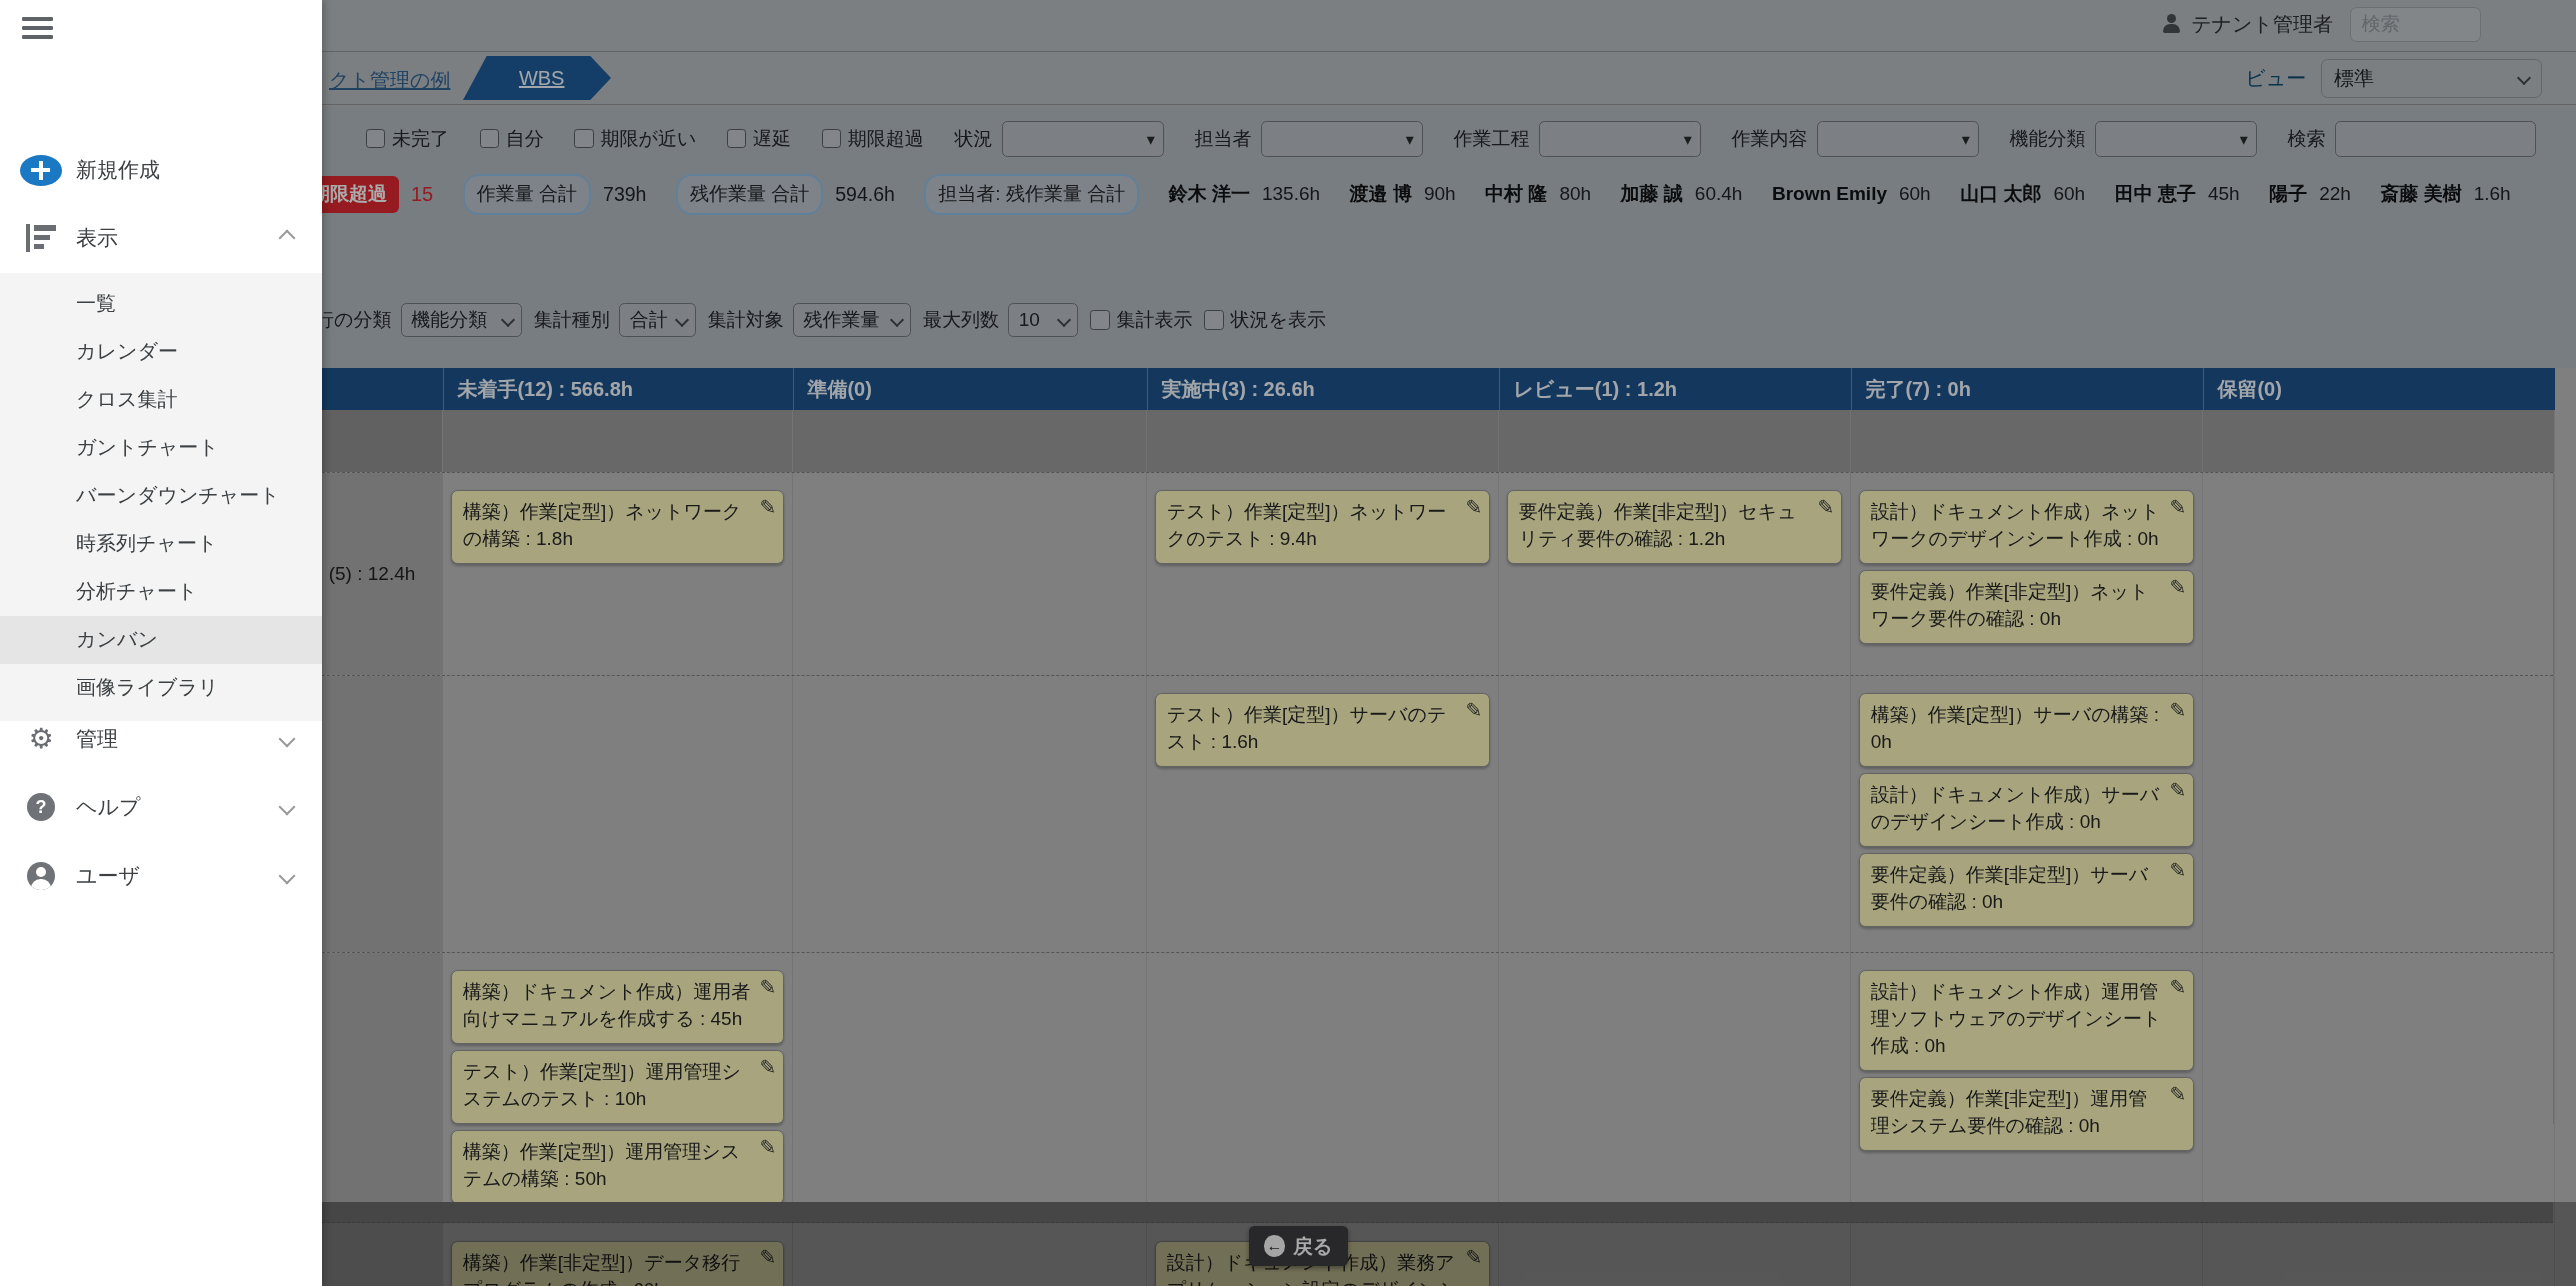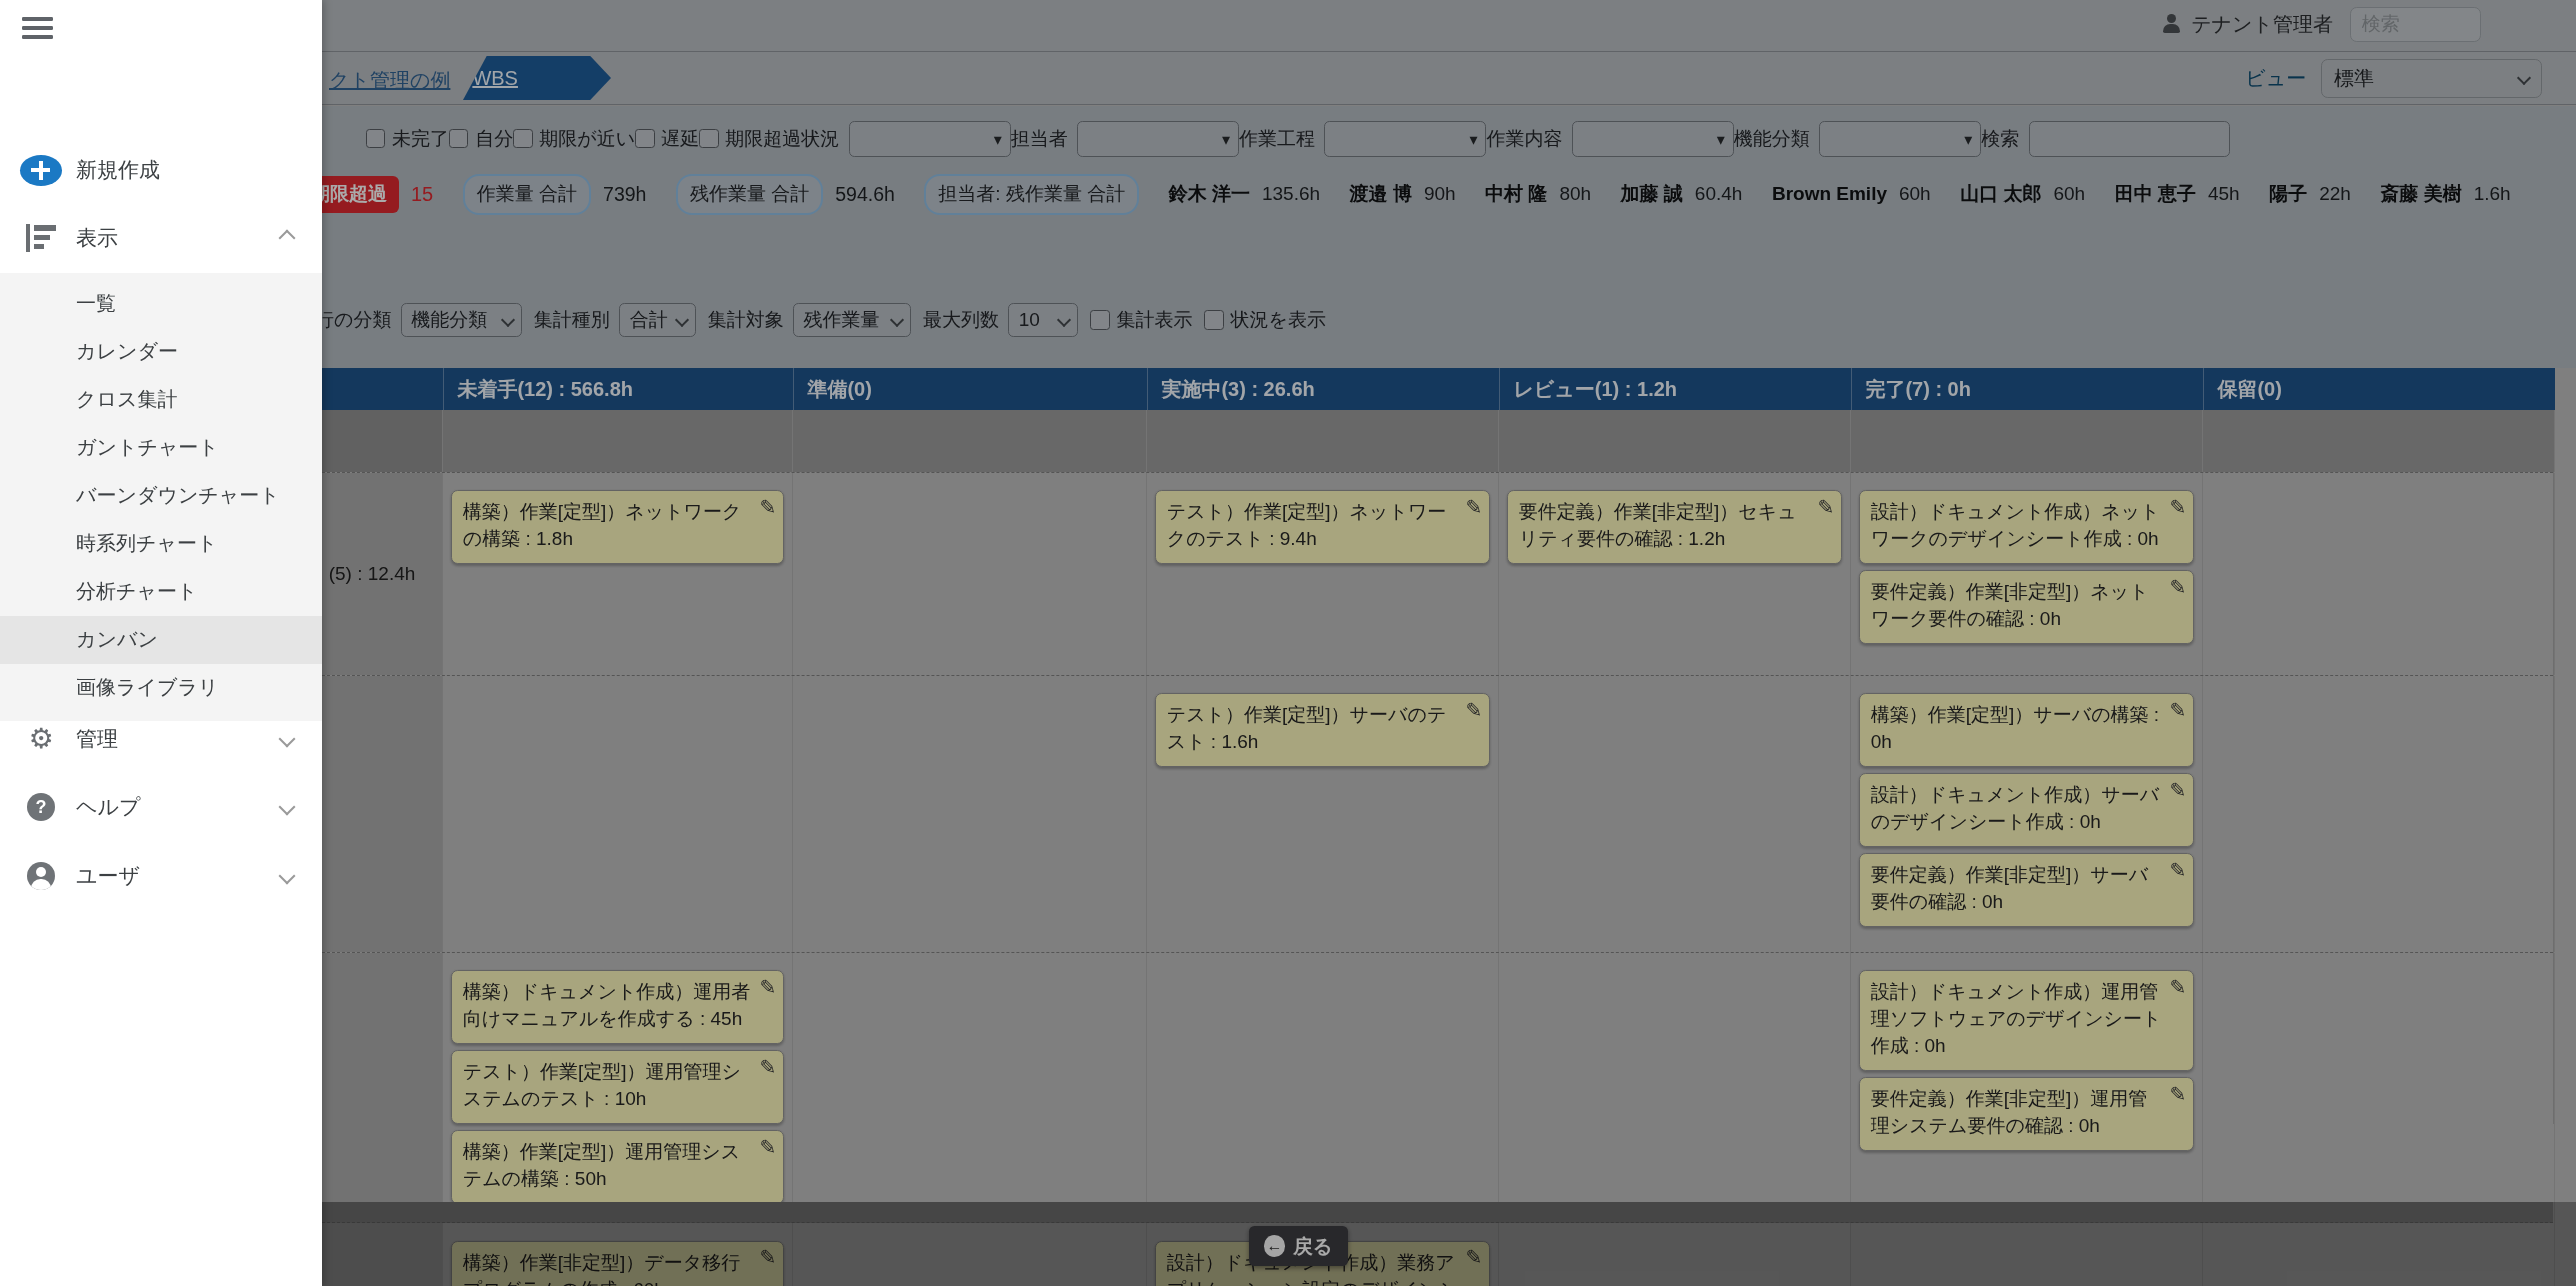--- a/index.html
+++ b/index.html
@@ -15,29 +15,29 @@
   .mini-person{position:relative;width:23px;height:23px;}
   .mini-person:before{content:"";position:absolute;left:6.7px;top:1.3px;width:9.4px;height:9.4px;border-radius:50%;background:#4a4e52;}
   .mini-person:after{content:"";position:absolute;left:2.7px;top:11.4px;width:17.4px;height:9.4px;border-radius:8px 8px 2px 2px;background:#4a4e52;}
   .top-search{position:absolute;right:95px;top:6.7px;width:131px;height:35px;background:#bcc0c4;border:1.3px solid #9aa0a5;border-radius:6.7px;font-size:19px;color:#8d9296;padding:0 10.7px;box-sizing:border-box;font-family:inherit;}
   .top-search::placeholder{color:#8d9296;}
 
   
   .crumbrow{position:absolute;left:0;top:52px;width:2576px;height:52px;background:#b2b6ba;border-bottom:1.3px solid #8a8f94;}
   .crumb-link{position:absolute;left:329px;top:14.8px;font-size:20px;color:#2e5f8f;text-decoration:underline;}
   .crumb-arrow{position:absolute;left:463px;top:4px;width:148px;height:44px;background:#1e5a94;
-      clip-path:polygon(16% 0,86% 0,100% 50%,86% 100%,0 100%);display:flex;align-items:center;justify-content:flex-start;}
+      clip-path:polygon(16% 0,86% 0,100% 50%,86% 100%,0 100%);display:flex;align-items:center;justify-content:center;}
   .crumb-arrow span{color:#e9eef3;font-size:20px;text-decoration:underline;margin-left:9.4px;}
   .view-group{position:absolute;right:34px;top:6.7px;display:flex;align-items:center;gap:14.8px;}
   .view-label{font-size:20px;color:#0c4a6e;}
   .view-select{width:221px;height:39px;background:#b2b6ba;border:1.3px solid #8f9499;border-radius:6.7px;display:flex;align-items:center;justify-content:space-between;padding:0 12px;box-sizing:border-box;font-size:20px;color:#212428;}
 
   
   .panel{position:absolute;left:0;top:106px;width:2576px;height:262px;background:#acb3b9;}
-  .filterrow{position:absolute;left:366px;top:14.8px;right:40px;display:flex;align-items:center;font-size:19px;color:#23262a;}
+  .filterrow{position:absolute;left:366px;top:14.8px;right:40px;display:flex;align-items:center;font-size:19px;color:#23262a;justify-content:space-between;}
   .ckitem{display:flex;align-items:center;gap:6.7px;white-space:nowrap;}
   .ckbox{width:17.4px;height:17.4px;border:1.3px solid #565b60;border-radius:3.4px;background:#babfc4;flex:0 0 auto;}
   .selpair{display:flex;align-items:center;gap:9.4px;white-space:nowrap;}
   .fselect{position:relative;width:162px;height:36px;background:#b2b8be;border:1.3px solid #70767c;border-radius:5.4px;box-sizing:border-box;}
   .fselect .ar{position:absolute;right:8px;top:8px;font-size:16px;color:#26292c;}
   .fsearch{width:201px;height:36px;background:#b2b8be;border:1.3px solid #70767c;border-radius:5.4px;box-sizing:border-box;font-size:19px;font-family:inherit;color:#23262a;padding:0 9.4px;}
 
   .statsrow{position:absolute;left:299px;top:68px;right:27px;display:flex;flex-wrap:wrap;align-items:center;column-gap:29.5px;row-gap:16px;font-size:19px;color:#1d2023;}
   .redbadge{background:#d6282e;color:#f4f4f4;font-weight:bold;border-radius:6px;padding:5.4px 12px;white-space:nowrap;}
   .rednum{color:#d6282e;font-size:20px;}

